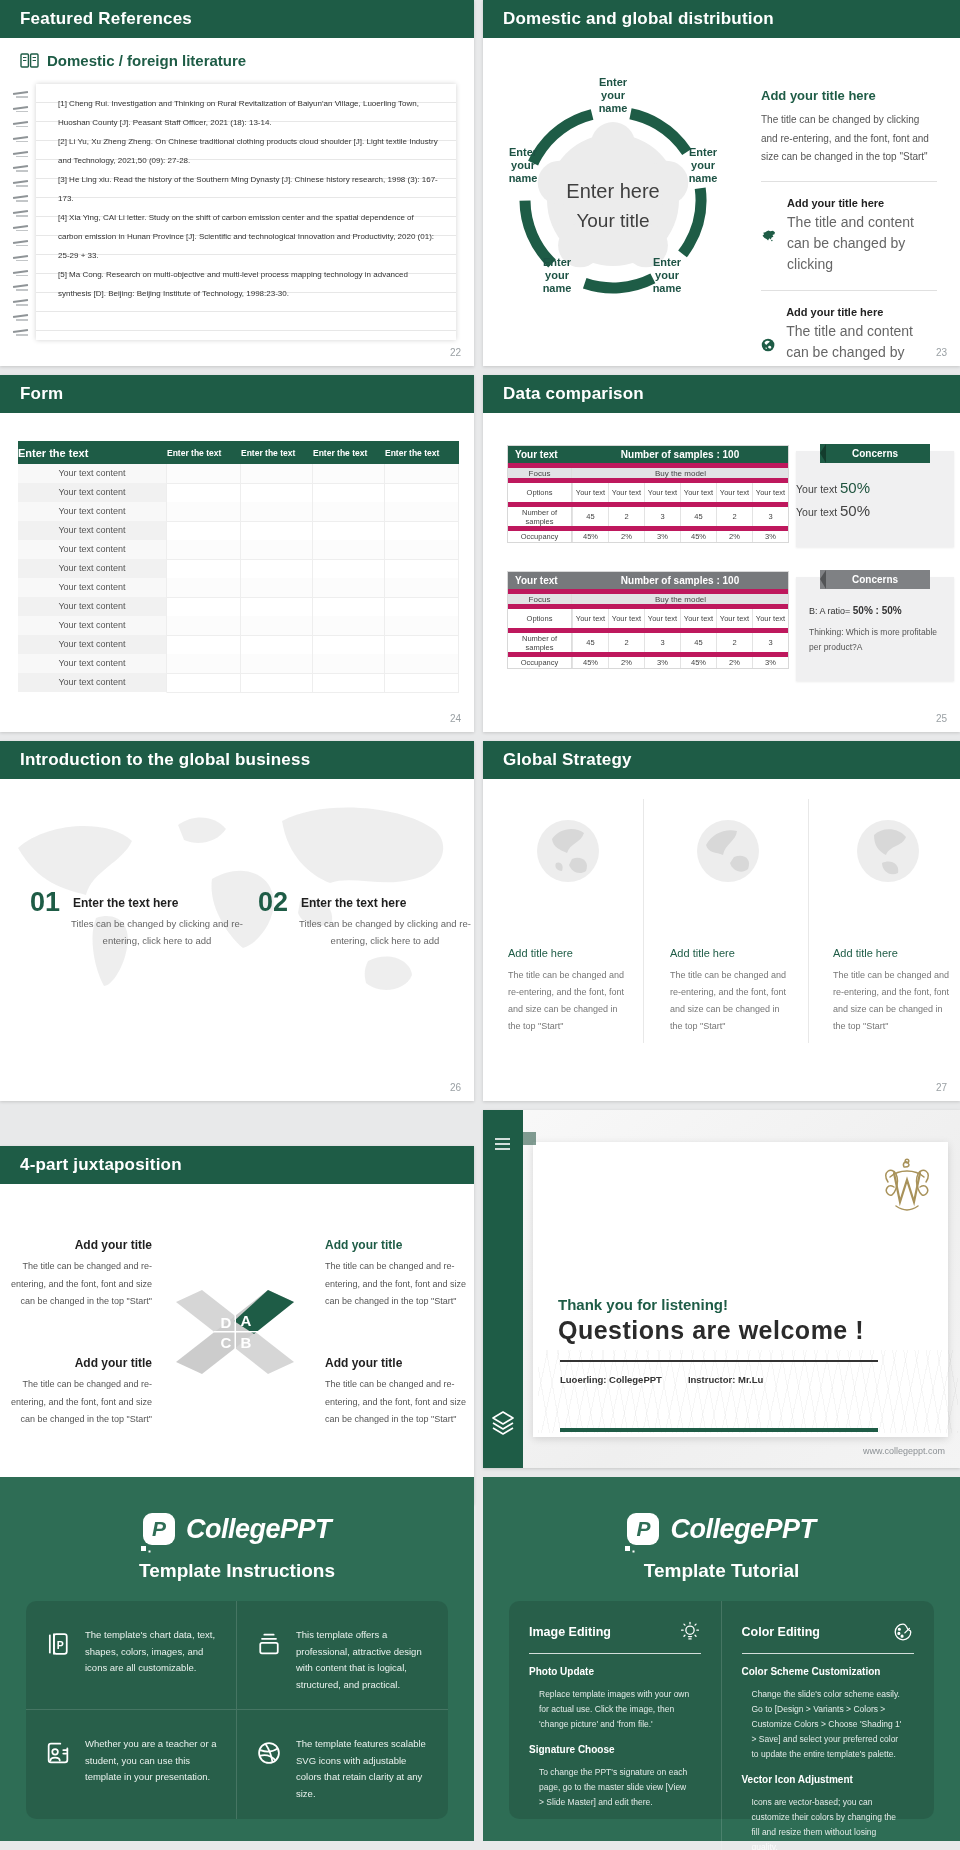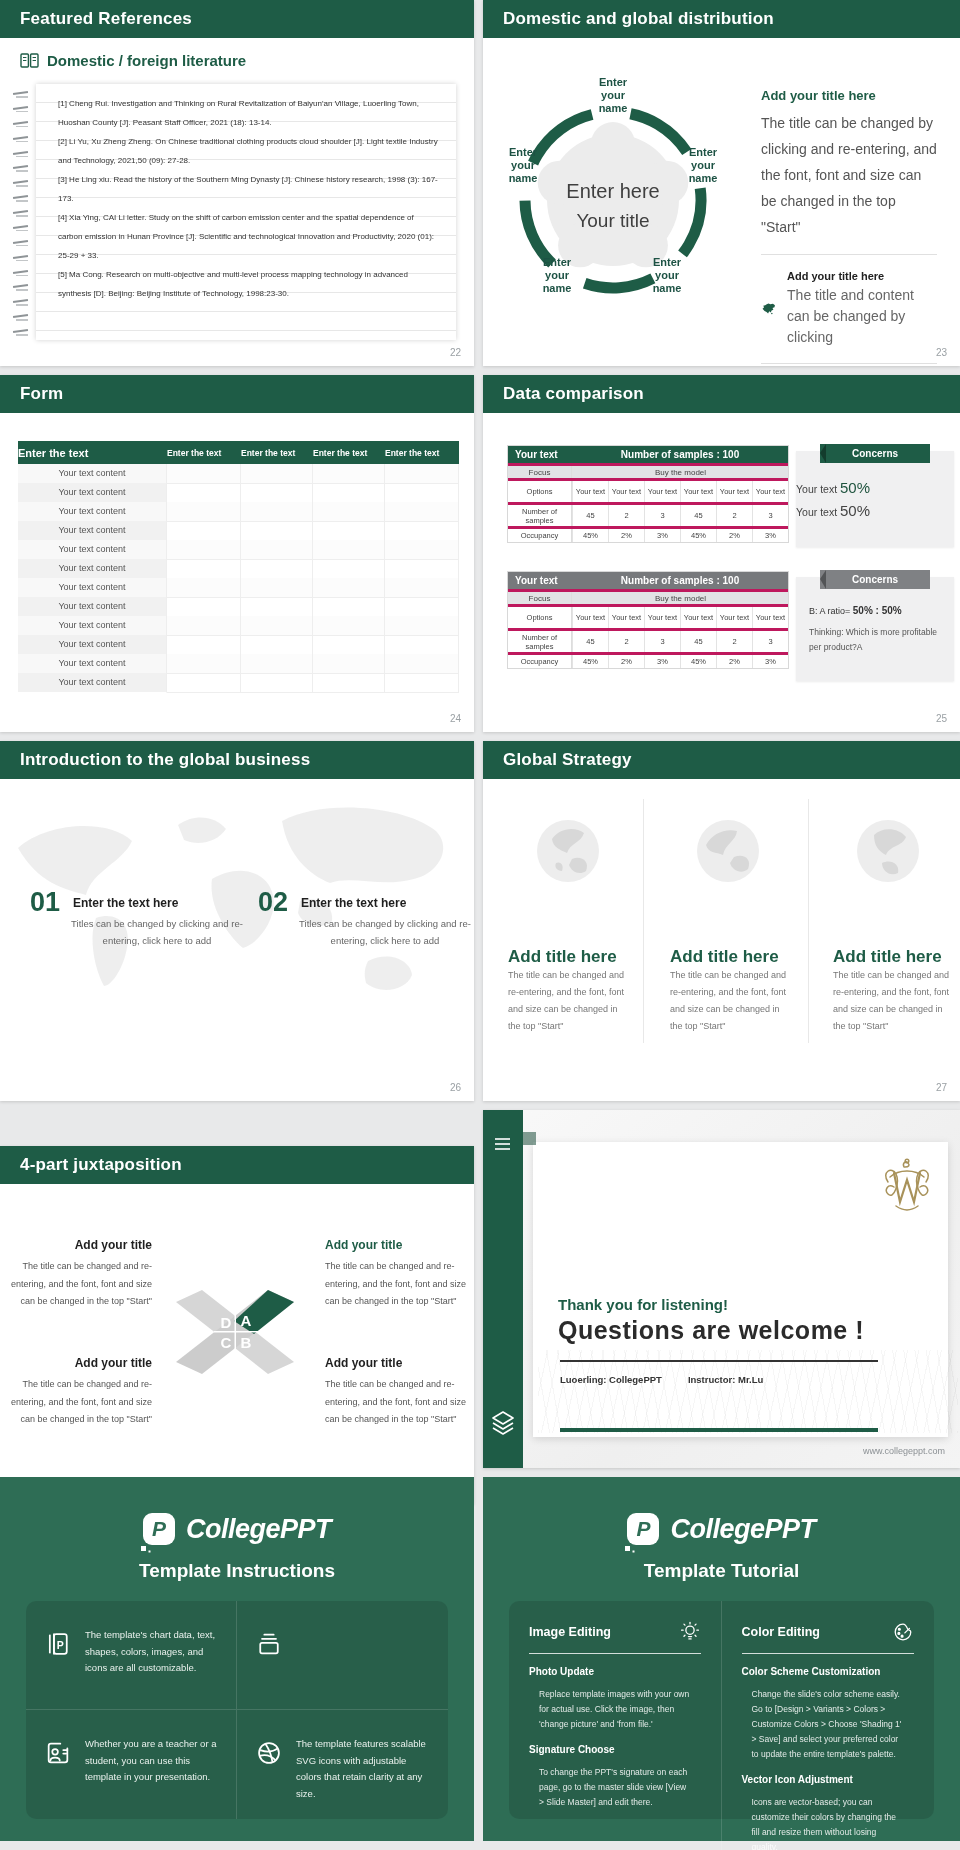--- a/index.html
+++ b/index.html
@@ -25,41 +25,41 @@
   .coil::after{content:"";position:absolute;left:3px;top:4px;width:12px;height:1.5px;background:#c3c6c8}
 
   
   .nlabel{position:absolute;width:52px;text-align:center;font-weight:bold;font-size:11px;
           line-height:13px;color:#1d5244}
   .ctr-txt{position:absolute;left:40px;top:176px;width:180px;text-align:center;color:#3f3f3f}
   .ctr-txt .l1{font-size:20px;line-height:30px}
   .ctr-txt .l2{font-size:19px;line-height:30px}
   .rcol{position:absolute;left:278px;top:88px;width:176px}
   .rh{color:var(--g);font-weight:bold;font-size:13px;margin:0 0 8px}
-  .rp{font-size:14px;color:#555;line-height:1.85;margin:0 0 14px}
+  .rp{font-size:10px;color:#555;line-height:1.85;margin:0 0 14px}
   .rdiv{border-top:1px solid #e0e0e0;margin:9px 0}
   .ritem{display:flex;gap:11px;align-items:center;padding:6px 0}
   .ritem .rt1{font-weight:bold;font-size:11px;color:#222;margin:0 0 3px}
   .ritem .rt2{font-size:14px;color:#666;line-height:1.5;margin:0}
 
   
   .ftable{position:absolute;left:18px;top:66px;width:441px;font-size:9px}
   .frow,.fhead{display:grid;grid-template-columns:149px 74px 72px 72px 74px}
   .fhead{background:var(--g);color:#fff;font-weight:bold;height:23px;align-items:center;}
   .fhead .fh1{font-size:11px}
   .fhead .fh{font-size:8.5px}
   .frow{height:19px;line-height:19px;text-align:center}
   .frow>div{border-bottom:1px solid #eee;border-right:1px solid #eee}
   .frow .fc1{background:#f1f1f1;color:#555;border-bottom:1px solid #fff}
   .frow:nth-child(odd) .fc1{background:#f8f8f8}
   .frow:nth-child(odd)>div:not(.fc1){background:#fcfcfc}
 
   
   .dct{position:absolute;left:24px;width:282px;border:1px solid #d8d8d8;color:#444;background:#fff}
-  .dcr{display:flex;border-top:3px solid #be185d}
+  .dcr{display:flex;border-top:5px solid #be185d}
   .dcr:first-child{border-top:none}
   .dc-label{width:64px;flex:0 0 64px;display:flex;align-items:center;justify-content:center;
             text-align:center;border-right:1px solid #ddd;font-size:7.5px;line-height:9px}
   .dc-cell{flex:1;display:flex;align-items:center;justify-content:center;text-align:center;
            border-left:1px solid #e3e3e3;font-size:7.5px;line-height:9px}
   .dc-cell:first-of-type{border-left:none}
   .dc-head{height:17px;color:#fff;font-weight:bold}
   .dc-head .dc-label{font-size:10px;justify-content:flex-start;padding-left:7px;border-right:none}
   .dc-head .dc-cell{font-size:10px;border-left:none}
   .dct.green .dc-head{background:var(--g)}
@@ -82,21 +82,21 @@
   .c2l1 b{font-size:10px}
   .c2p{font-size:8.5px;color:#555;line-height:15px;margin:9px 0 0}
 
   
   .num{position:absolute;font-size:27px;font-weight:bold;color:var(--g)}
   .ih{position:absolute;font-size:12px;font-weight:bold;color:#1f1f1f}
   .ib{position:absolute;font-size:9.5px;color:#666;line-height:17px;text-align:center}
 
   
   .gdiv{position:absolute;top:58px;height:244px;width:1px;background:#e8e8e8}
-  .gs-h{position:absolute;font-size:17px;font-weight:bold;color:var(--g)}
+  .gs-h{position:absolute;font-size:11px;font-weight:normal;color:var(--g)}
   .gs-b{position:absolute;font-size:9px;color:#777;line-height:17px;width:122px}
 
   
   .jb{position:absolute;width:142px}
   .jb h4{margin:0 0 6px;font-size:12px;color:#1f1f1f}
   .jb.green-t h4{color:var(--g)}
   .jb p{margin:0;font-size:9px;color:#555;line-height:17.5px}
   .jb.right{text-align:right}
 
   
@@ -580,20 +580,21 @@
         <p>The template's chart data, text, shapes, colors, images, and icons are all customizable.</p>
       </div>
       <div class="pitem">
         <svg width="28" height="28" viewBox="0 0 24 24">
             <g fill="none" stroke="#fff" stroke-width="1.5" stroke-linecap="round">
               <path d="M8 4 L16 4"></path>
               <path d="M6 7.5 L18 7.5"></path>
               <rect x="4.5" y="11" width="15" height="9" rx="1.5"></rect>
             </g>
           </svg>
+        <p>This template offers a professional, attractive design with content that is logical, structured, and practical.</p>
       </div>
       <div class="pitem">
         <svg width="28" height="28" viewBox="0 0 24 24">
             <g fill="none" stroke="#fff" stroke-width="1.5" stroke-linecap="round">
               <path d="M20 8 L20 18 A2 2 0 0 1 18 20 L6 20 A2 2 0 0 1 4 18 L4 6 A2 2 0 0 1 6 4 L14 4"></path>
               <circle cx="9.5" cy="11" r="2.4"></circle>
               <path d="M5.5 18.5 C5.5 15 13.5 15 13.5 18.5"></path>
               <path d="M16.5 9.5 L20 9.5"></path>
               <path d="M16.5 12.5 L19 12.5"></path>
             </g>

